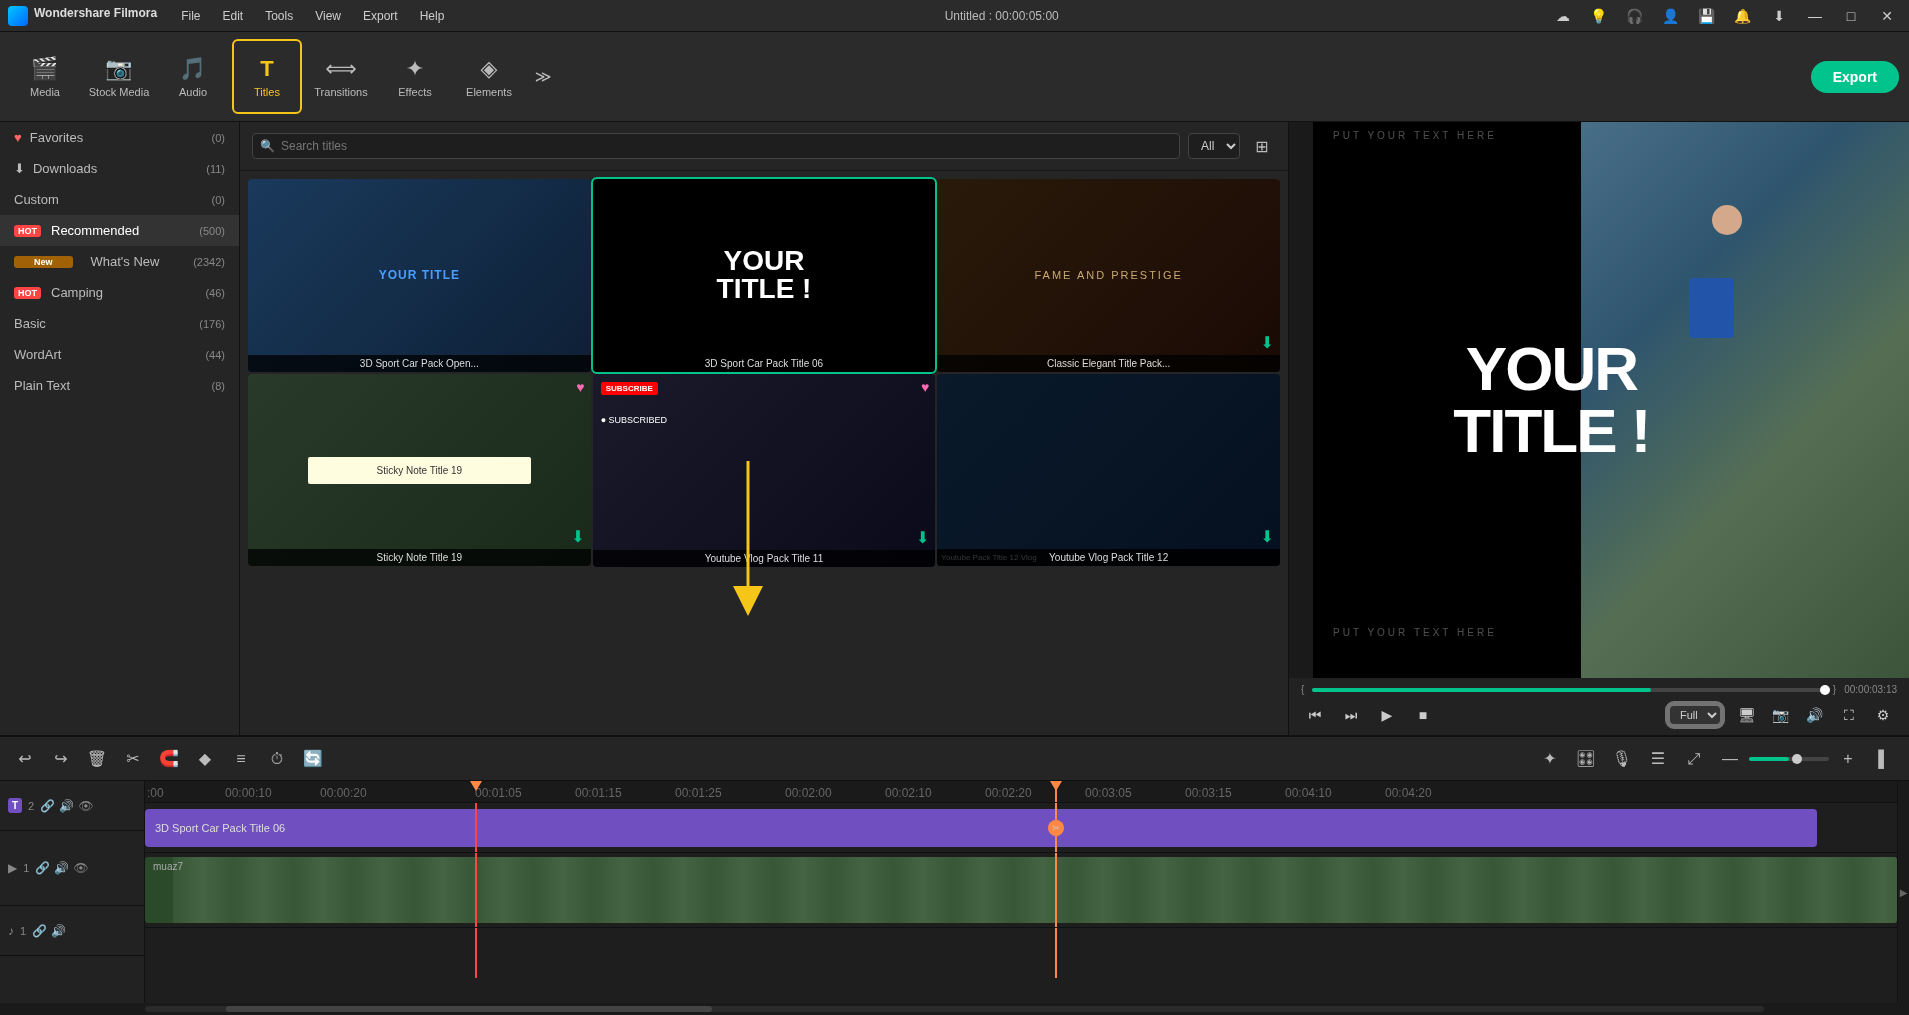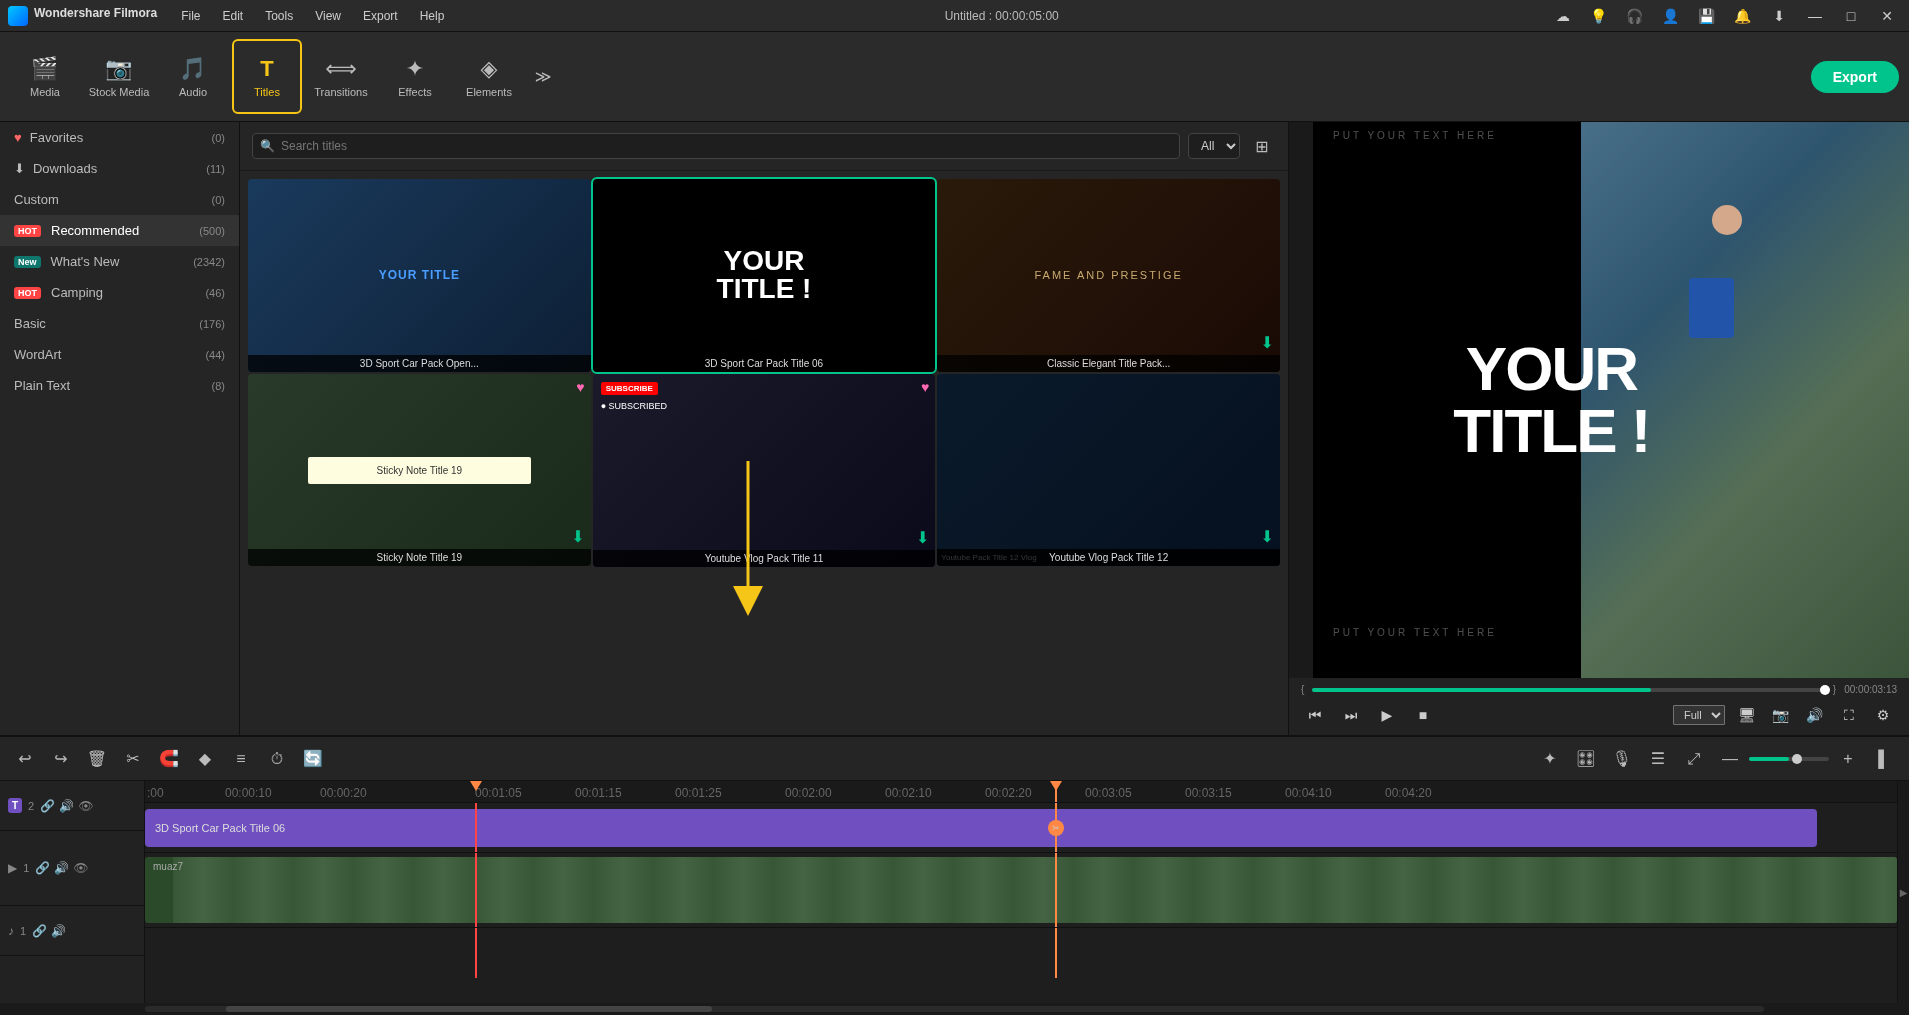--- a/index.html
+++ b/index.html
@@ -28,21 +28,21 @@
     
     .main-area { display: flex; flex: 1; overflow: hidden; }
 
     
     .left-panel { width: 240px; background: #252525; border-right: 1px solid #111; display: flex; flex-direction: column; flex-shrink: 0; }
     .left-panel-item { display: flex; align-items: center; justify-content: space-between; padding: 8px 14px; cursor: pointer; font-size: 13px; color: #bbb; }
     .left-panel-item.active { background: #333; color: #fff; }
     .left-panel-item .item-left { display: flex; align-items: center; gap: 8px; }
     .left-panel-item .badge { font-size: 11px; color: #888; }
     .hot-badge { background: #ff4444; color: #fff; font-size: 9px; font-weight: bold; padding: 1px 4px; border-radius: 3px; margin-right: 2px; }
-    .new-badge { background: #0f766e; color: #fff; font-size: 9px; font-weight: bold; padding: 1px 4px; border-radius: 3px; margin-right: 2px; }
+    .new-badge { background: #a16207; color: #fff; font-size: 9px; font-weight: bold; padding: 1px 20px; border-radius: 3px; margin-right: 10px; }
 
     
     .center-panel { flex: 1; background: #252525; display: flex; flex-direction: column; min-width: 0; border-right: 1px solid #111; }
 
     
     .search-bar { display: flex; align-items: center; gap: 8px; padding: 10px 12px; border-bottom: 1px solid #1a1a1a; }
     .search-input-wrap { flex: 1; position: relative; }
     .search-input-wrap input { width: 100%; background: #1e1e1e; border: 1px solid #444; border-radius: 4px; padding: 5px 10px 5px 28px; color: #c4b5fd; font-size: 12px; outline: none; }
     .search-input-wrap .search-icon-inner { position: absolute; left: 8px; top: 50%; transform: translateY(-50%); color: #888; font-size: 12px; }
     .search-filter { background: #1e1e1e; border: 1px solid #444; border-radius: 4px; padding: 4px 8px; color: #ccc; font-size: 12px; cursor: pointer; }
@@ -57,41 +57,41 @@
     .title-card-heart { position: absolute; top: 5px; right: 6px; font-size: 14px; }
     .heart-pink { color: #ff69b4; }
 
     
     .card-sport-open { background: linear-gradient(135deg, #1a3a5c, #0d1f35); }
     .card-sport-06 { background: #000; }
     .card-elegant { background: linear-gradient(135deg, #2a1a0a, #1a0a05); }
     .card-sticky { background: linear-gradient(135deg, #2a3a2a, #1a2a1a); }
     .card-vlog11 { background: linear-gradient(135deg, #1a1a2a, #0a0a1a); }
     .card-vlog12 { background: linear-gradient(135deg, #0a1a2a, #051020); }
-    .card-vlog11-inner { display: flex; flex-direction: column; align-items: flex-start; gap: 4px; padding: 8px; width: 100%; }
+    .card-vlog11-inner { display: flex; flex-direction: column; align-items: flex-start; gap: 18px; padding: 8px; width: 100%; }
     .subscribe-btn-fake { background: #ff0000; color: #fff; font-size: 8px; font-weight: bold; padding: 2px 5px; border-radius: 2px; }
     .card-vlog12-bottom { position: absolute; bottom: 0; left: 0; right: 0; background: rgba(0,0,0,0.6); padding: 4px; display: flex; justify-content: space-between; align-items: center; }
     .arrow-annotation { position: absolute; top: 290px; left: 478px; z-index: 100; pointer-events: none; }
 
     
     .preview-panel { width: 620px; background: #1a1a1a; display: flex; flex-direction: column; flex-shrink: 0; }
     .preview-video { flex: 1; background: #000; position: relative; overflow: hidden; margin-left: 24px; }
     .preview-watermark-top { position: absolute; top: 8px; left: 0; right: 0; display: flex; justify-content: space-between; padding: 0 20px; color: rgba(255,255,255,0.3); font-size: 11px; letter-spacing: 2px; }
     .preview-watermark-bottom { position: absolute; bottom: 40px; left: 0; right: 0; display: flex; justify-content: space-between; padding: 0 20px; color: rgba(255,255,255,0.3); font-size: 11px; letter-spacing: 2px; }
     .preview-main-text { position: absolute; top: 50%; left: 50%; transform: translate(-50%, -50%); color: #fff; font-size: 64px; font-weight: 900; text-align: center; white-space: nowrap; letter-spacing: -2px; }
     .preview-controls { background: #222; padding: 6px 12px; display: flex; flex-direction: column; gap: 6px; }
     .progress-bar-wrap { display: flex; align-items: center; gap: 8px; }
     .progress-bar-track { flex: 1; height: 4px; background: #444; border-radius: 2px; position: relative; }
     .progress-bar-fill { height: 100%; background: #00c48c; border-radius: 2px; }
     .progress-bar-thumb { position: absolute; top: 50%; right: 0; transform: translate(50%, -50%); width: 10px; height: 10px; background: #fff; border-radius: 50%; }
     .time-marker { font-size: 10px; color: #888; }
     .playback-controls { display: flex; align-items: center; gap: 8px; }
     .ctrl-btn { width: 28px; height: 28px; display: flex; align-items: center; justify-content: center; cursor: pointer; color: #ccc; font-size: 14px; border-radius: 3px; }
     .ctrl-spacer { flex: 1; }
-    .quality-select { background: #333; border: 1px solid #737373; color: #ccc; font-size: 11px; padding: 2px 6px; border-radius: 1px; cursor: pointer; }
+    .quality-select { background: #333; border: 5px solid #737373; color: #ccc; font-size: 11px; padding: 2px 6px; border-radius: 9px; cursor: pointer; }
     .ctrl-icon-row { display: flex; gap: 6px; }
 
     
     .timeline-area { height: 280px; background: #1e1e1e; display: flex; flex-direction: column; flex-shrink: 0; border-top: 2px solid #111; }
     .timeline-toolbar { height: 44px; background: #252525; display: flex; align-items: center; padding: 0 10px; gap: 6px; border-bottom: 1px solid #111; }
     .tl-btn { width: 30px; height: 30px; display: flex; align-items: center; justify-content: center; cursor: pointer; color: #bbb; font-size: 16px; border-radius: 4px; }
     .tl-spacer { flex: 1; }
     .tl-zoom { display: flex; align-items: center; gap: 4px; }
     .tl-zoom-track { width: 80px; height: 4px; background: #444; border-radius: 2px; position: relative; }
     .tl-zoom-fill { width: 50%; height: 100%; background: #00c48c; border-radius: 2px; }

